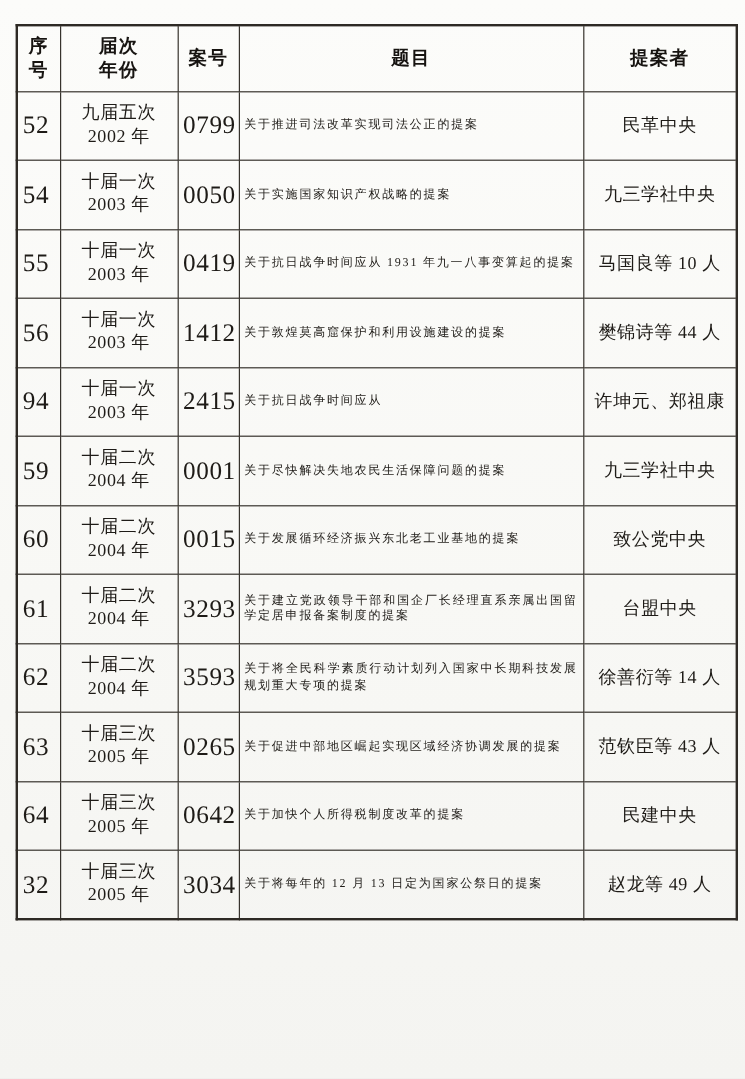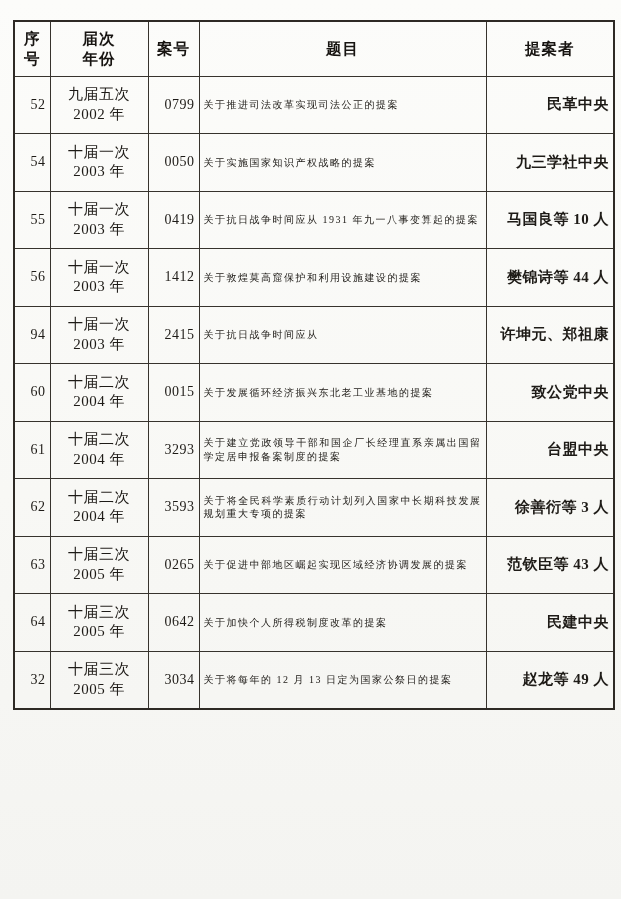--- a/index.html
+++ b/index.html
@@ -47,45 +47,44 @@
     font-weight: 700;
     font-size: 15.5px;
     line-height: 1.25;
     text-align: center;
     letter-spacing: 1px;
     color: #171411;
   }
   .hline { text-align: center; }
 
   .c-no, .c-case {
-    text-align: right;
-    font-size: 14px;
+    text-align: left;
+    font-size: 21px;
     letter-spacing: 0.5px;
   }
   .c-session {
     text-align: center;
     font-size: 15px;
     line-height: 1.3;
     letter-spacing: 0.5px;
   }
   .c-title {
     text-align: justify;
     text-justify: inter-character;
     word-break: break-all;
     font-size: 10px;
     line-height: 1.34;
     letter-spacing: 1.5px;
     padding-left: 9px;
     padding-right: 6px;
   }
   .c-proposer {
-    text-align: right;
+    text-align: center;
     font-size: 15px;
     letter-spacing: 0.5px;
-    font-weight: bold;
   }
 </style>
 </head>
 <body>
 
 <div class="page">
   <table class="proposals">
     <colgroup>
       <col class="c1">
         <col class="c2">
@@ -153,20 +152,30 @@
         <td class="c-no">94</td>
         <td class="c-session">
           <div>十届一次</div>
           <div>2003 年</div>
         </td>
         <td class="c-case">2415</td>
         <td class="c-title">关于抗日战争时间应从</td>
         <td class="c-proposer">许坤元、郑祖康</td>
       </tr>
       <tr>
+        <td class="c-no">59</td>
+        <td class="c-session">
+          <div>十届二次</div>
+          <div>2004 年</div>
+        </td>
+        <td class="c-case">0001</td>
+        <td class="c-title">关于尽快解决失地农民生活保障问题的提案</td>
+        <td class="c-proposer">九三学社中央</td>
+      </tr>
+      <tr>
         <td class="c-no">60</td>
         <td class="c-session">
           <div>十届二次</div>
           <div>2004 年</div>
         </td>
         <td class="c-case">0015</td>
         <td class="c-title">关于发展循环经济振兴东北老工业基地的提案</td>
         <td class="c-proposer">致公党中央</td>
       </tr>
       <tr>
@@ -180,21 +189,21 @@
         <td class="c-proposer">台盟中央</td>
       </tr>
       <tr>
         <td class="c-no">62</td>
         <td class="c-session">
           <div>十届二次</div>
           <div>2004 年</div>
         </td>
         <td class="c-case">3593</td>
         <td class="c-title">关于将全民科学素质行动计划列入国家中长期科技发展规划重大专项的提案</td>
-        <td class="c-proposer">徐善衍等 3 人</td>
+        <td class="c-proposer">徐善衍等 14 人</td>
       </tr>
       <tr>
         <td class="c-no">63</td>
         <td class="c-session">
           <div>十届三次</div>
           <div>2005 年</div>
         </td>
         <td class="c-case">0265</td>
         <td class="c-title">关于促进中部地区崛起实现区域经济协调发展的提案</td>
         <td class="c-proposer">范钦臣等 43 人</td>

